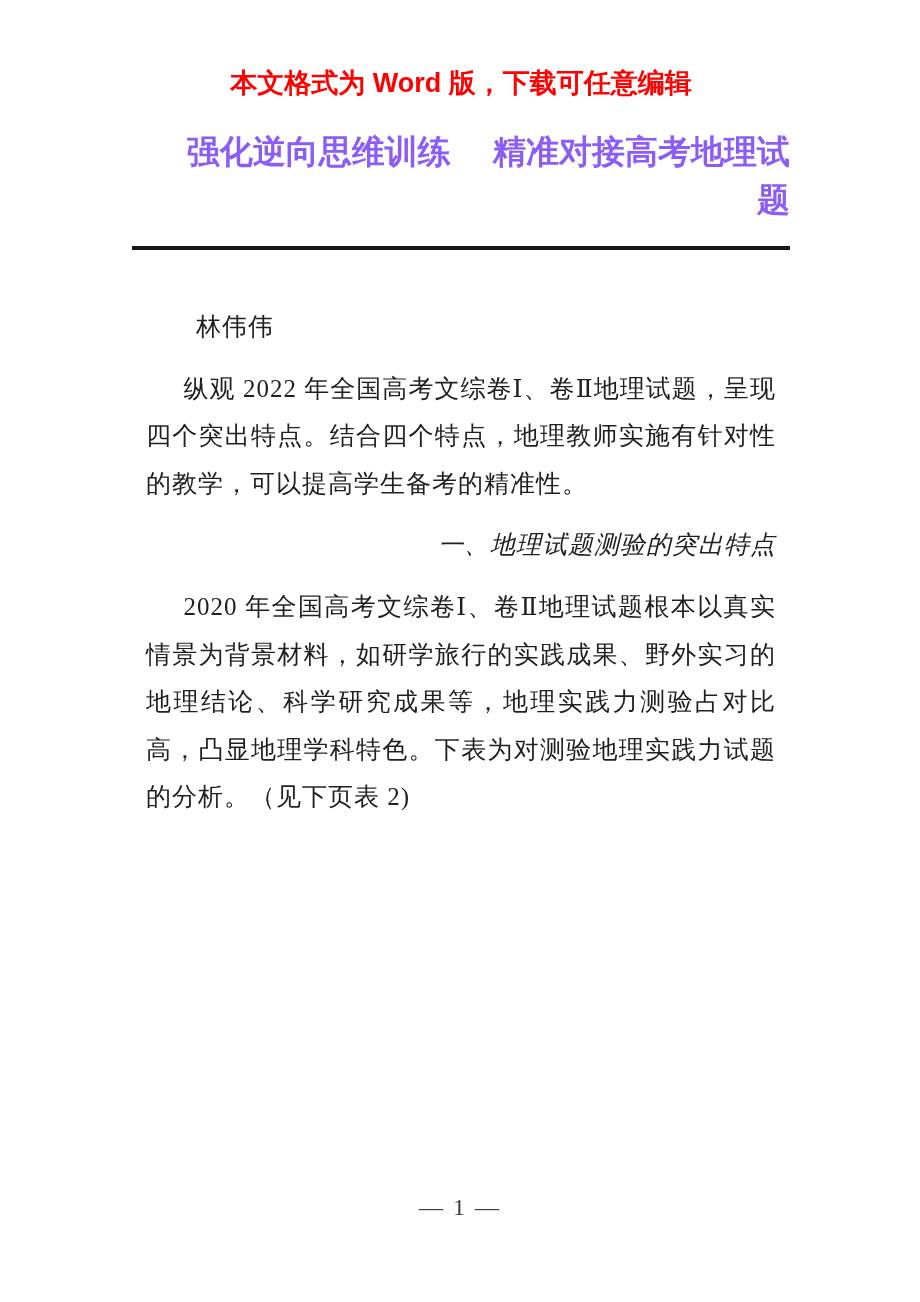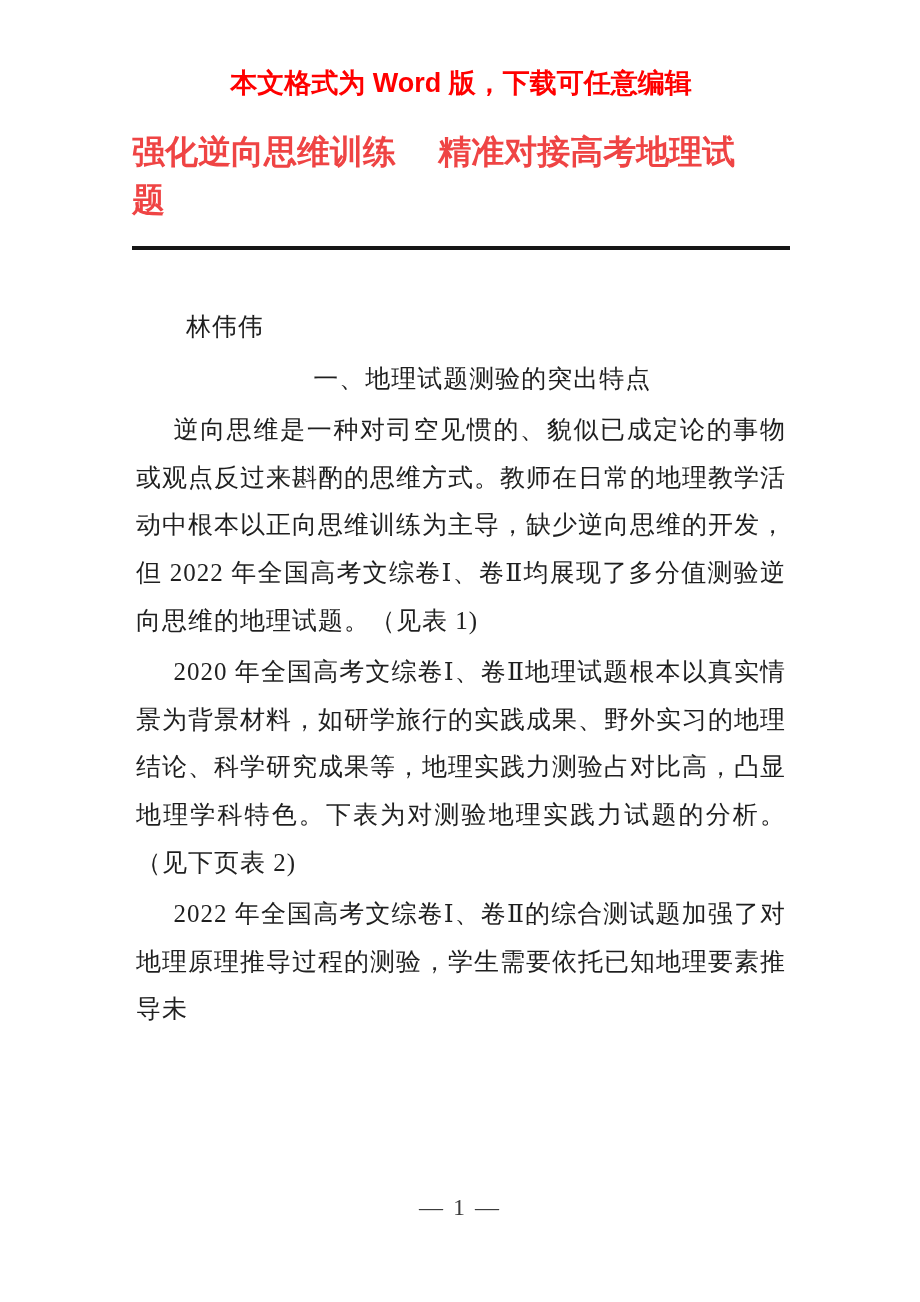--- a/index.html
+++ b/index.html
@@ -22,49 +22,49 @@
     font-family: "Liberation Sans", "DejaVu Sans", sans-serif;
     font-weight: bold;
     font-size: 27px;
     line-height: 30px;
     color: #ff0000;
     white-space: nowrap;
   }
 
   .doc-title {
     margin-top: 30px;
-    text-align: left;
+    text-align: right;
     font-family: "Liberation Sans", "DejaVu Sans", sans-serif;
     font-weight: bold;
     font-size: 33px;
     line-height: 48px;
-    color: #ef4444;
+    color: #8b5cf6;
   }
   .doc-title .title-line { display: block; }
 
   .divider {
     margin-top: 2px;
     height: 4px;
     background: #161616;
     border: 0;
   }
 
   .document-body {
     margin-top: 53px;
     font-size: 25px;
     line-height: 47.6px;
     letter-spacing: 1px;
     color: #1f1f1f;
   }
   .para {
-    margin: 4px;
+    margin: 14px;
     text-align: justify;
   }
   .para.author  { text-indent: 2em;  text-align: left; }
-  .para.heading { text-indent: 1.7em; text-align: center; }
+  .para.heading { text-indent: 1.7em; text-align: right; font-style: italic; }
   .para.body    { text-indent: 1.5em; }
 
   .footer {
     position: absolute;
     left: 0;
     right: 0;
     top: 1190px;
     text-align: center;
     font-size: 24px;
     line-height: 34px;
@@ -83,23 +83,22 @@
   <h1 class="doc-title">
     <span class="title-line">强化逆向思维训练　 精准对接高考地理试</span>
     <span class="title-line">题</span>
   </h1>
 
   <hr class="divider">
 
   <div class="document-body">
 
   <p class="para author">林伟伟</p>
+      <p class="para body">纵观 2022 年全国高考文综卷Ⅰ、卷Ⅱ地理试题，呈现四个突出特点。结合四个特点，地理教师实施有针对性的教学，可以提高学生备考的精准性。</p>
       <p class="para heading">一、地理试题测验的突出特点</p>
-      <p class="para body">逆向思维是一种对司空见惯的、貌似已成定论的事物或观点反过来斟酌的思维方式。教师在日常的地理教学活动中根本以正向思维训练为主导，缺少逆向思维的开发，但 2022 年全国高考文综卷Ⅰ、卷Ⅱ均展现了多分值测验逆向思维的地理试题。（见表 1)</p>
       <p class="para body">2020 年全国高考文综卷Ⅰ、卷Ⅱ地理试题根本以真实情景为背景材料，如研学旅行的实践成果、野外实习的地理结论、科学研究成果等，地理实践力测验占对比高，凸显地理学科特色。下表为对测验地理实践力试题的分析。（见下页表 2)</p>
-      <p class="para body">2022 年全国高考文综卷Ⅰ、卷Ⅱ的综合测试题加强了对地理原理推导过程的测验，学生需要依托已知地理要素推导未</p>
     </div>
 
   <div class="footer">
     <span>— 1 —</span>
   </div>
 
 </div>
 
 </body></html>

